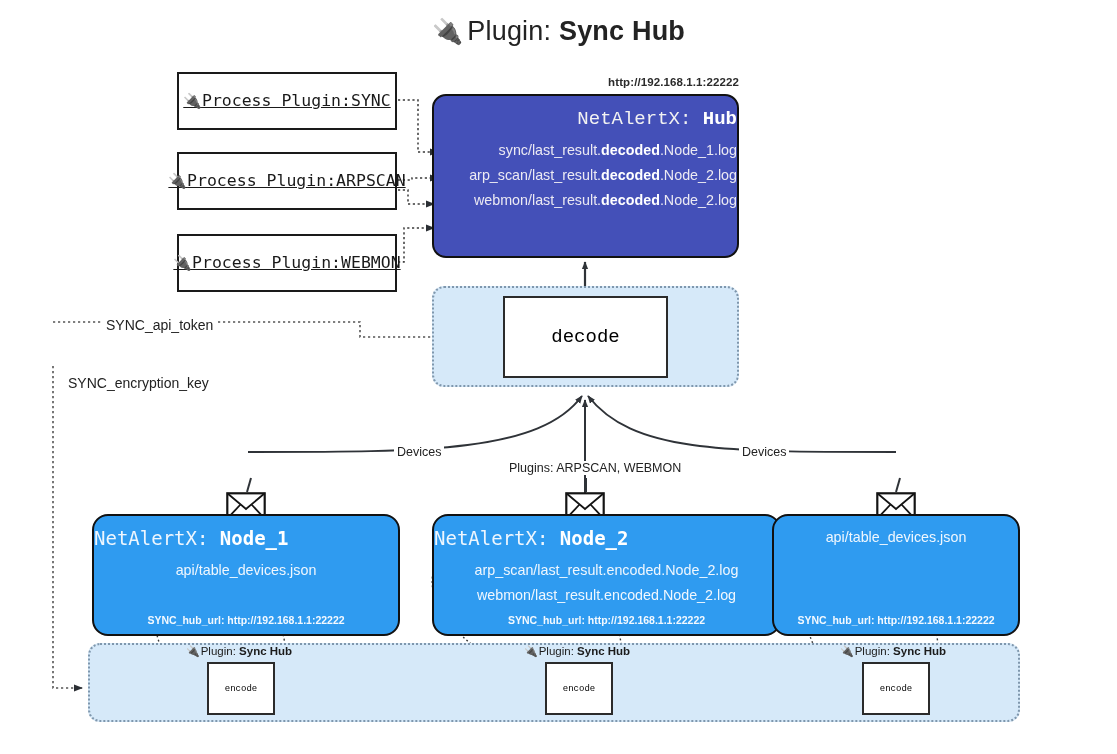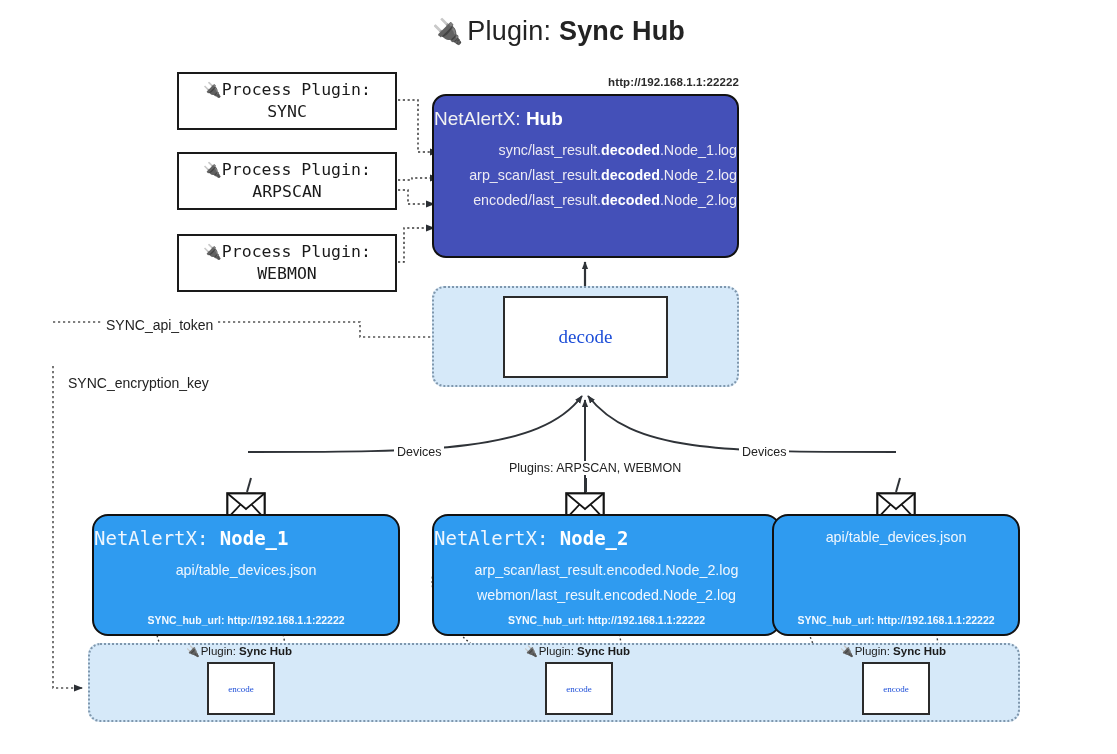--- a/index.html
+++ b/index.html
@@ -26,40 +26,41 @@
 
   
   .proc-box {
     position: absolute;
     width: 220px; height: 58px;
     border: 2.2px solid #1a1a1a;
     background: #ffffff;
     font-family: "DejaVu Sans Mono", "Liberation Mono", monospace;
     font-size: 16.5px; color: #1a1a1a;
     line-height: 1.35;
-    display: flex; flex-direction: column;
+    display: flex; flex-direction: row;
     align-items: center; justify-content: center;
     text-align: center;
+    text-decoration: underline;
   }
   .proc-box .l1 { display: block; white-space: nowrap; }
   .proc-box .l1 .plug { font-family: "DejaVu Sans", sans-serif; font-size: 15px; }
   .proc-box .l2 { display: block; }
 
   
   .hub {
     position: absolute;
     left: 432px; top: 94px; width: 307px; height: 164px;
     background: #4450b8;
     border: 2.6px solid #111111;
     border-radius: 14px;
     color: #ffffff;
   }
   .hub-title {
-    margin-top: 12px; text-align: left;
-    font-family: Liberation Sans, sans-serif;
+    margin-top: 12px; text-align: right;
+    font-family: Liberation Mono, monospace;
     font-size: 19px; color: #f2f2f2; white-space: nowrap;
   }
   .hub-title b { font-weight: bold; color: #ffffff; }
   .hub-lines { margin-top: 8px; }
   .hub-line {
     font-size: 14.3px; color: #eceaf3;
     text-align: right; white-space: nowrap;
     line-height: 1.74;
   }
   .hub-line b { font-weight: bold; color: #ffffff; }
@@ -79,22 +80,22 @@
   }
   .decode-wrap { left: 432px; top: 286px; width: 307px; height: 101px; }
   .bottom-wrap { left: 88px; top: 643px; width: 932px; height: 79px; }
 
   
   .wbox {
     position: absolute;
     background: #ffffff;
     border: 2.2px solid #2b2b2b;
     display: flex; align-items: center; justify-content: center;
-    font-family: Liberation Serif, serif;
-    color: #1d4ed8;
+    font-family: Liberation Mono, monospace;
+    color: #000000;
   }
   .decode-box { left: 503px; top: 296px; width: 165px; height: 82px; font-size: 19px; }
   .encode-box { width: 68px; height: 53px; font-size: 9px; top: 662px; }
   #encode-1 { left: 207px; }
   #encode-2 { left: 545px; }
   #encode-3 { left: 862px; }
 
   .plugin-tag {
     position: absolute; top: 645px;
     font-size: 11.5px; color: #1b1b1b; white-space: nowrap;
@@ -232,21 +233,21 @@
   <div class="url-label">http://192.168.1.1:22222</div>
 
   <div class="hub">
     <div class="hub-title">
       <span>NetAlertX:</span>
       <b>Hub</b>
     </div>
     <div class="hub-lines">
       <div class="hub-line"><span>sync/last_result.</span><b>decoded</b><span>.Node_1.log</span></div>
       <div class="hub-line"><span>arp_scan/last_result.</span><b>decoded</b><span>.Node_2.log</span></div>
-      <div class="hub-line"><span>encoded/last_result.</span><b>decoded</b><span>.Node_2.log</span></div>
+      <div class="hub-line"><span>webmon/last_result.</span><b>decoded</b><span>.Node_2.log</span></div>
     </div>
   </div>
 
   <div class="lb-container decode-wrap"></div>
   <div class="wbox decode-box">decode</div>
 
   <div class="edge-label" id="lbl-api-token">SYNC_api_token</div>
   <div class="edge-label" id="lbl-enc-key">SYNC_encryption_key</div>
 
   <div class="edge-label" id="lbl-devices-left">Devices</div>

